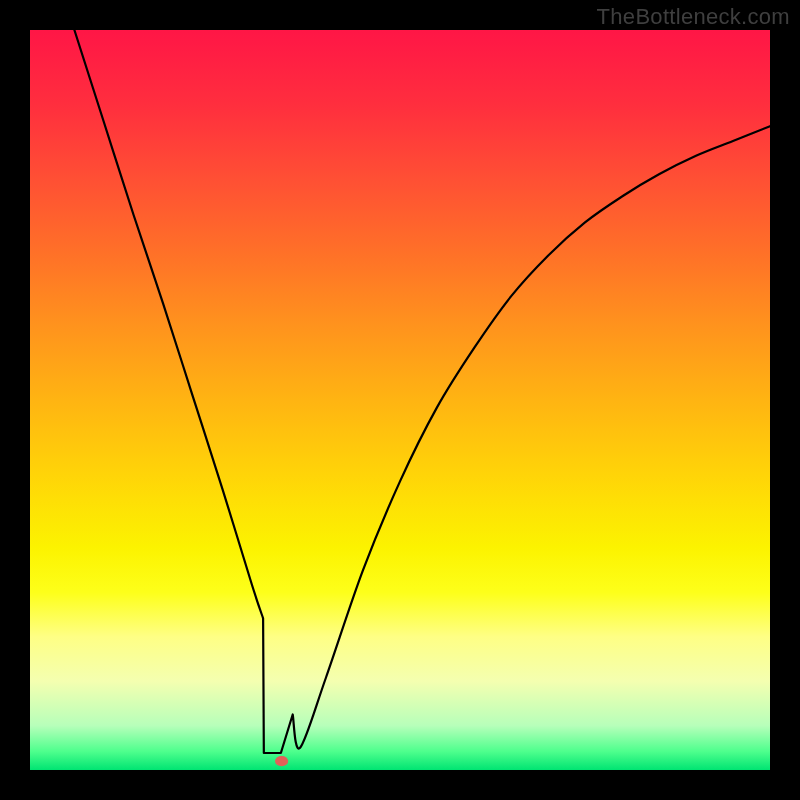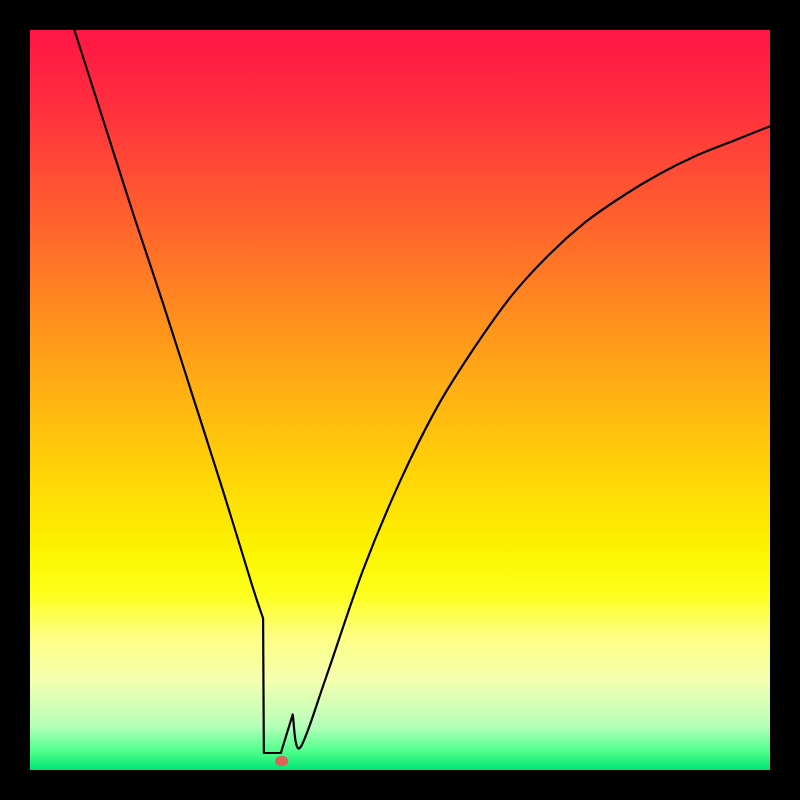--- a/index.html
+++ b/index.html
@@ -28,20 +28,21 @@
     user-select: none;
   }
   svg {
     display: block;
   }
 </style>
 </head>
 <body>
 
 <div class="canvas-wrap">
+  <div class="watermark">TheBottleneck.com</div>
 
   <svg id="chart-svg" width="800" height="800" viewBox="0 0 800 800">
     <defs>
       <linearGradient id="bg-grad" x1="0" y1="0" x2="0" y2="1">
           <stop offset="0.00%" stop-color="#ff1646"></stop>
           <stop offset="10.00%" stop-color="#ff2e3e"></stop>
           <stop offset="20.00%" stop-color="#ff4f34"></stop>
           <stop offset="30.00%" stop-color="#ff7028"></stop>
           <stop offset="40.00%" stop-color="#ff931d"></stop>
           <stop offset="50.00%" stop-color="#ffb412"></stop>

